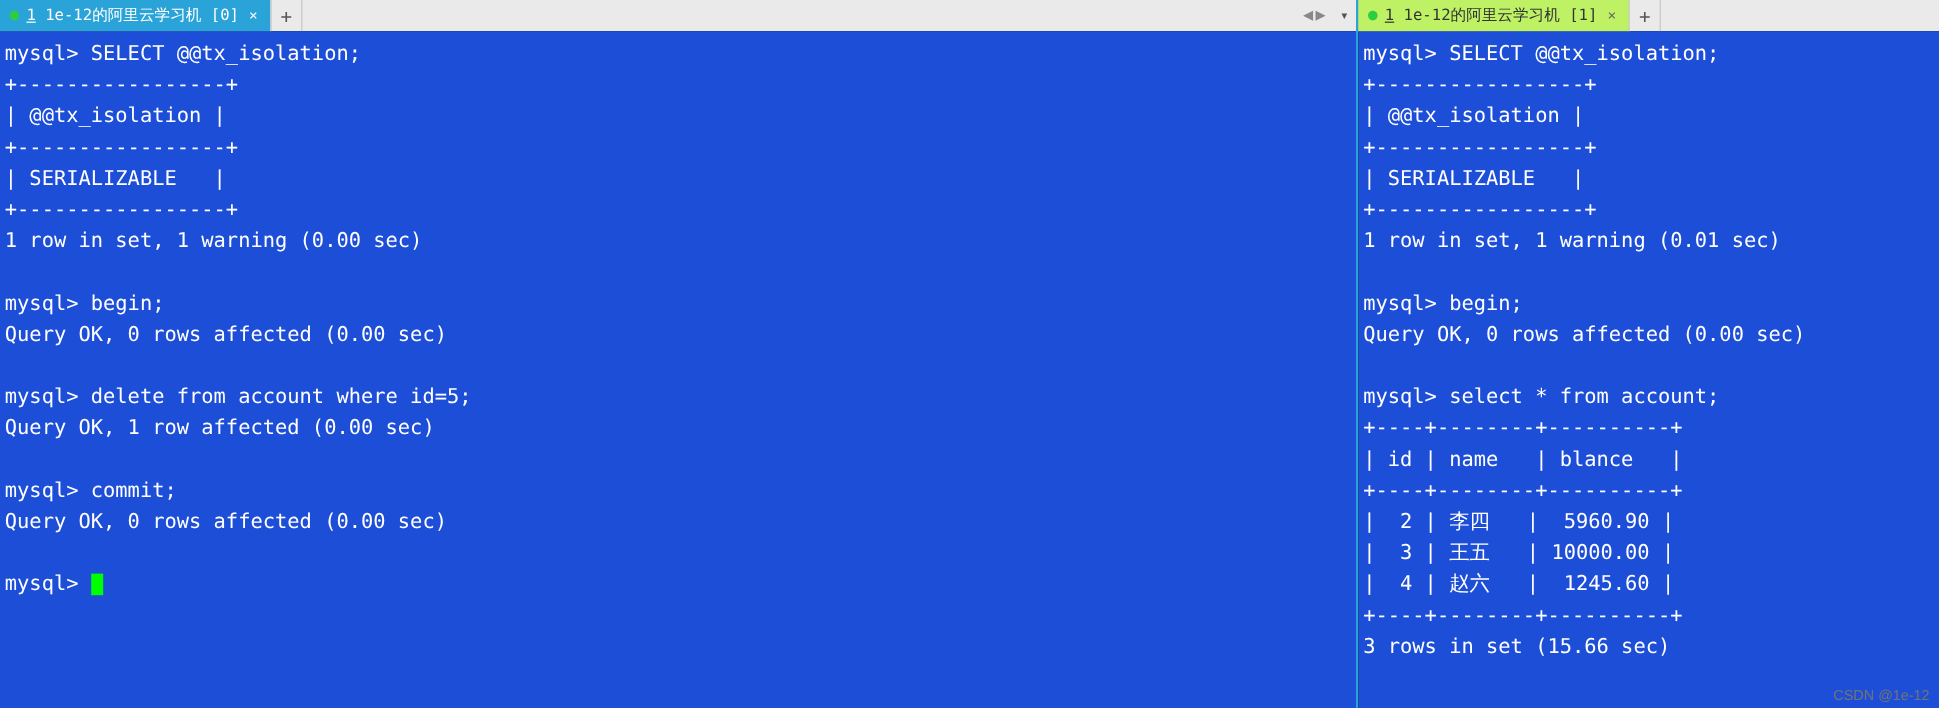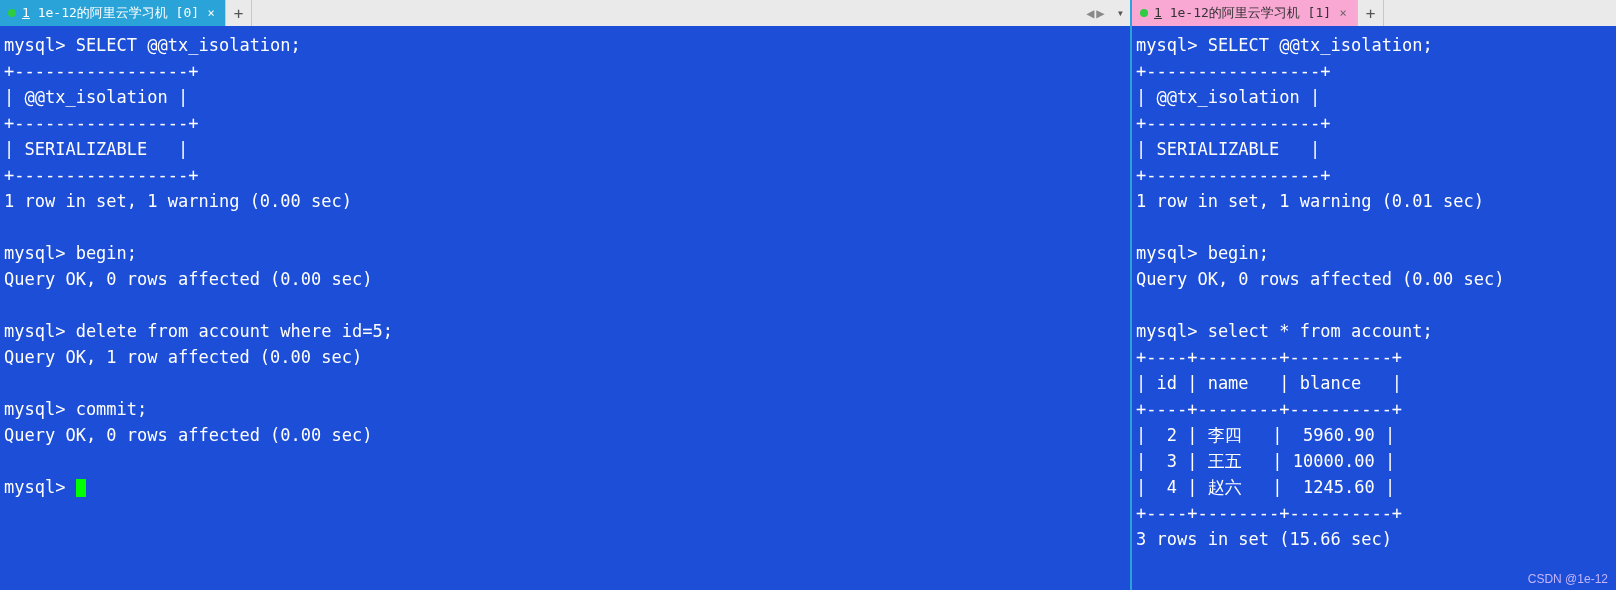--- a/index.html
+++ b/index.html
@@ -4,35 +4,35 @@
 <style>
   * { box-sizing: border-box; margin: 0; padding: 0; }
   html, body { width: 1616px; height: 590px; font-family: "Consolas","Menlo","DejaVu Sans Mono",monospace; background:#000; overflow:hidden; }
   .split { display:flex; width:100%; height:100%;border-radius:27px; }
   .pane { display:flex; flex-direction:column; height:100%; }
   .pane.left { width:1132px; border-right:2px solid #2aa4d8; }
   .pane.right { flex:1; }
   .tabbar { height:26px; background:#eaeaea; display:flex; align-items:stretch; font-size:13px; user-select:none; }
   .tab { display:flex; align-items:center; padding:0 8px 0 8px; gap:6px; border-right:1px solid #c8c8c8; position:relative; }
   .tab.active { background:#2aa4d8; color:#fff; }
-  .tab.inactive { background:#f9a8d4; color:#333; }
+  .tab.inactive { background:#bef264; color:#333; }
   .dot { width:8px; height:8px; border-radius:50%; display:inline-block; }
   .dot.green { background:#2ecc40; }
   .tab .underline { text-decoration:underline; }
   .tab .close { width:12px; height:12px; display:inline-flex; align-items:center; justify-content:center; font-size:12px; line-height:1; cursor:pointer; }
   .tab.active .close { color:#fff; }
   .tab.inactive .close { color:#666; }
   .newtab { width:26px; display:flex; align-items:center; justify-content:center; color:#555; font-size:16px; cursor:pointer; border-right:1px solid #c8c8c8; }
   .tabbar .spacer { flex:1; }
   .navarrows { display:flex; align-items:center; gap:2px; padding:0 6px; color:#888; }
   .navarrows span { cursor:pointer; font-size:14px; }
   .dropdown { display:flex; align-items:center; padding:0 6px; color:#555; cursor:pointer; font-size:12px; }
   .term { flex:1; background:#1d4ed8; color:#fff; font-size:17px; line-height:26px; padding:6px 4px 4px 4px; white-space:pre; overflow:hidden; font-family:"Consolas","Menlo","DejaVu Sans Mono",monospace; }
   .cursor { display:inline-block; width:10px; height:18px; background:#00ff00; vertical-align:middle; }
-  .watermark { position:absolute; right:8px; bottom:4px; color:#c4b5fd; font-size:12px; font-family:Arial,sans-serif; pointer-events:none; }
+  .watermark { position:absolute; right:8px; bottom:4px; color:#737373; font-size:12px; font-family:Arial,sans-serif; pointer-events:none; }
   .pane { position:relative; }
 </style>
 </head>
 <body>
 
 <div class="split">
 
   <div class="pane left">
     <div class="tabbar">
       <div class="tab active">

